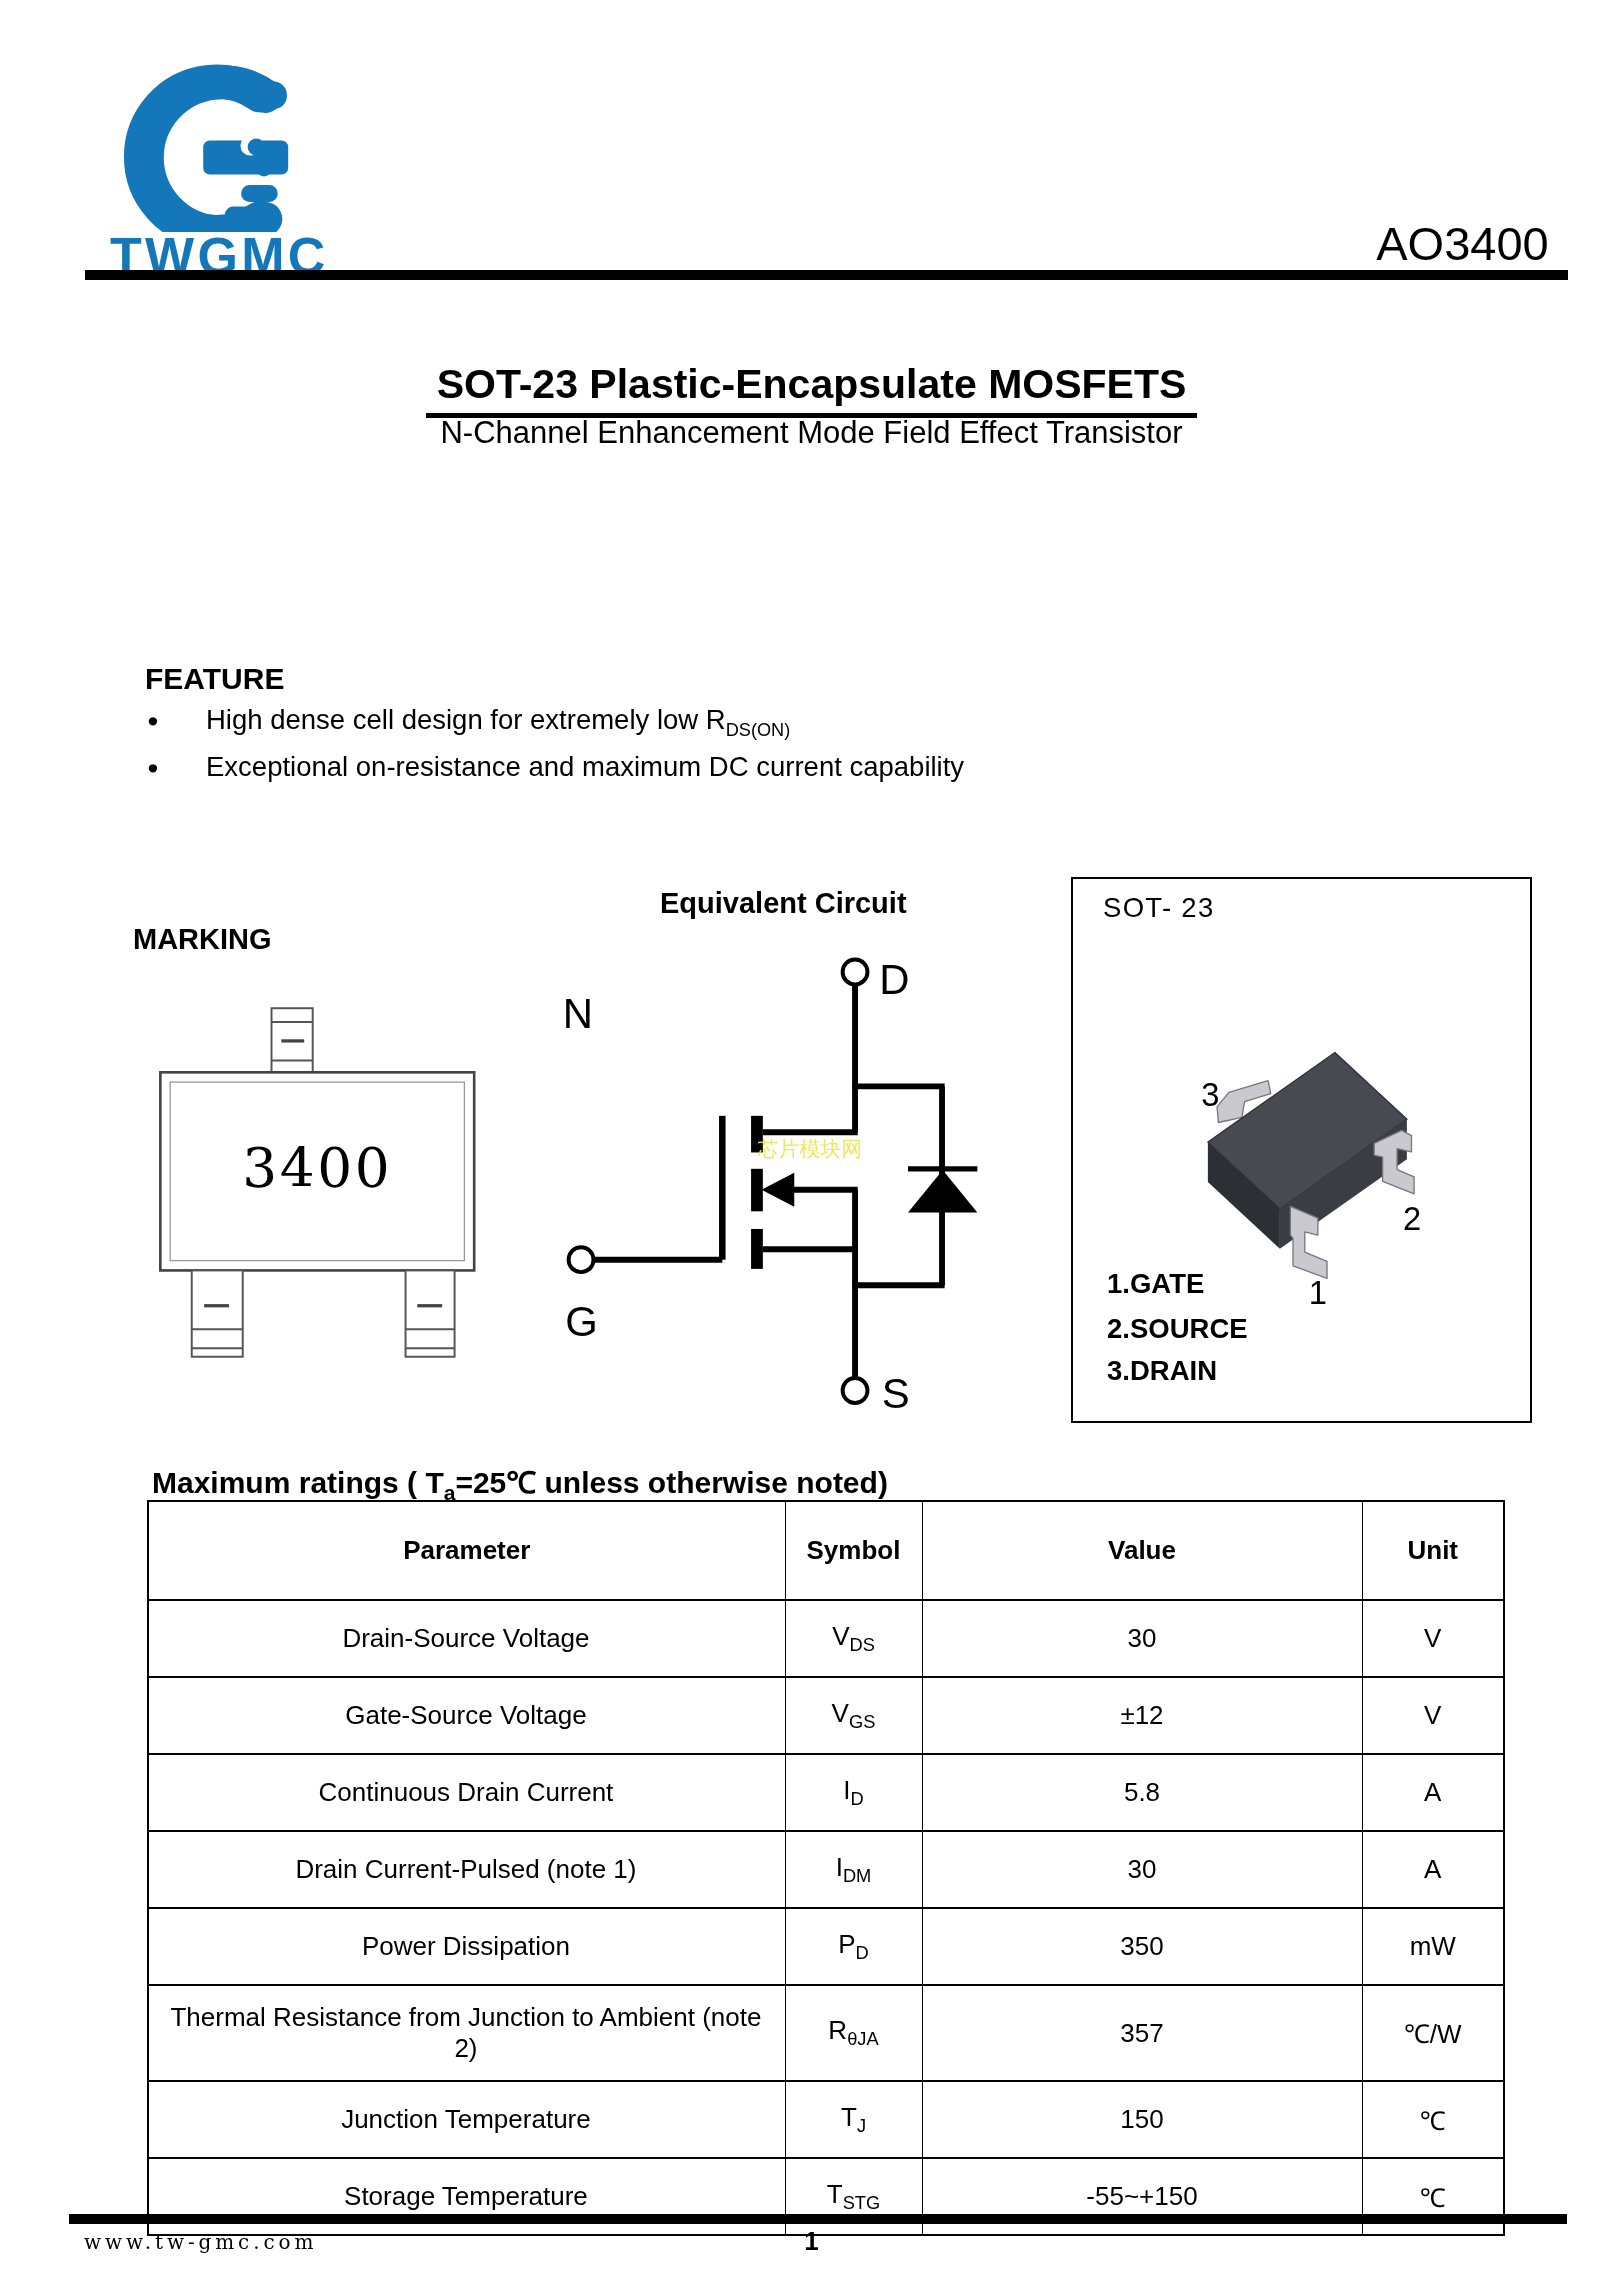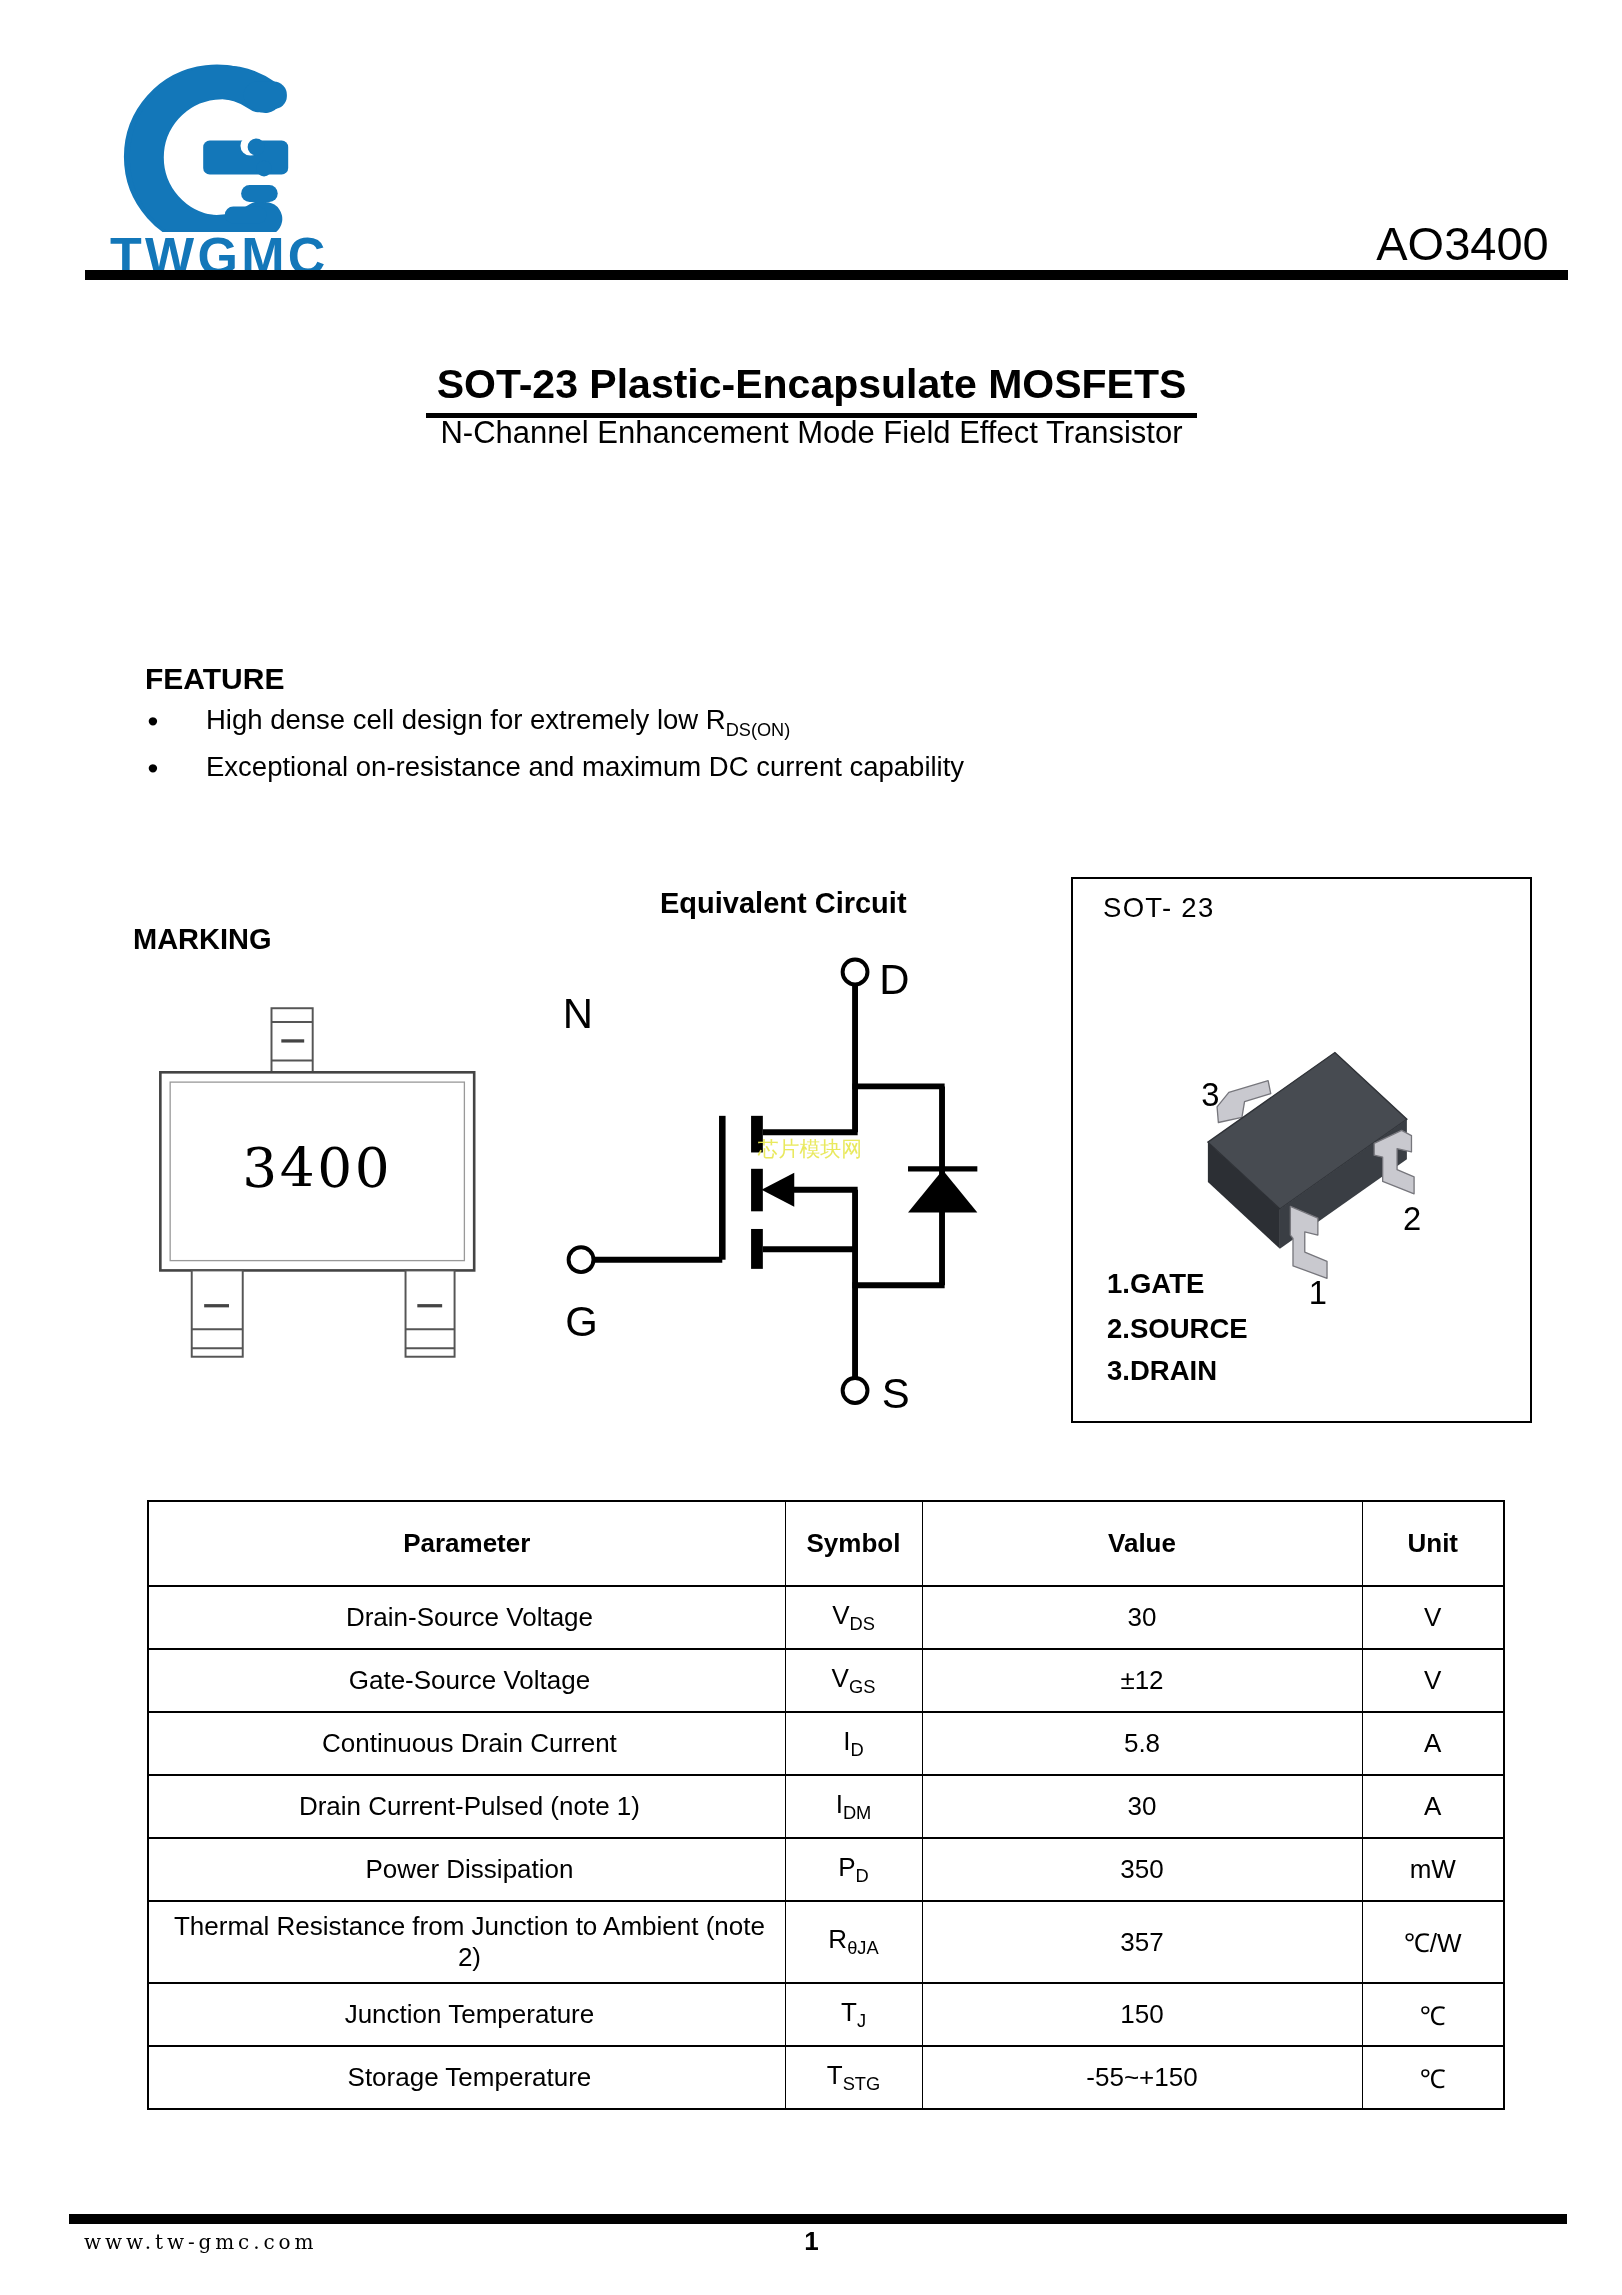--- a/index.html
+++ b/index.html
@@ -32,21 +32,21 @@
   .sot23-box{left:1071px;top:877px;width:457px;height:542px;border:2px solid #000;}
   .sot23-heading{position:absolute;left:30px;top:13px;font-size:27.5px;font-weight:normal;letter-spacing:1.3px;}
   .pin-legend{position:absolute;left:34px;font-size:27.5px;font-weight:bold;}
 
   
   .ratings-heading{left:152px;top:1461px;font-size:30px;font-weight:bold;}
   .ratings-heading sub{font-size:21px;}
   table.ratings{position:absolute;left:147px;top:1500px;border-collapse:collapse;table-layout:fixed;
                 width:1356px;font-size:26px;}
   table.ratings th,table.ratings td{border:1.3px solid #000;border-top:2px solid #000;border-bottom:2px solid #000;
-                padding:9px;vertical-align:middle;}
+                padding:16px;vertical-align:middle;}
   table.ratings{border:2px solid #000;}
   table.ratings th{height:65px;font-weight:bold;text-align:center;}
   table.ratings td{height:43px;text-align:center;}
   td.c-param{text-align:left;padding-left:14.4px !important;}
   table.ratings sub{font-size:18.3px;}
 
   
   .footer-rule{left:69px;top:2214px;width:1498px;height:9.8px;background:#000;}
   .footer-site{left:84px;top:2230px;font-size:20px;letter-spacing:3.9px;font-family:"DejaVu Serif",serif;}
   .footer-page{left:0;top:2226px;width:1623px;text-align:center;font-size:26px;font-weight:bold;}
@@ -144,20 +144,21 @@
       <polygon points="460,404 502,384 517,392 517,417 495,412 495,444 521,455 521,481 473,462 473,425 460,422" fill="#c9c9cf" stroke="#76767c" stroke-width="2" stroke-linejoin="round"></polygon>
       <text x="196" y="347" font-size="50">3</text>
       <text x="504" y="536" font-size="50">2</text>
       <text x="360" y="650" font-size="50">1</text>
     </svg>
     <div class="pin-legend" style="top:389px;">1.GATE</div>
     <div class="pin-legend" style="top:434px;">2.SOURCE</div>
     <div class="pin-legend" style="top:476px;">3.DRAIN</div>
   </div>
 
+  <div class="abs ratings-heading"><span>Maximum ratings ( T</span><sub>a</sub><span>=25℃ unless otherwise noted)</span></div>
 
   <table class="ratings">
     <colgroup>
         <col style="width:637px">
         <col style="width:137px">
         <col style="width:440px">
         <col style="width:142px">
       </colgroup>
     <thead>
       <tr>

